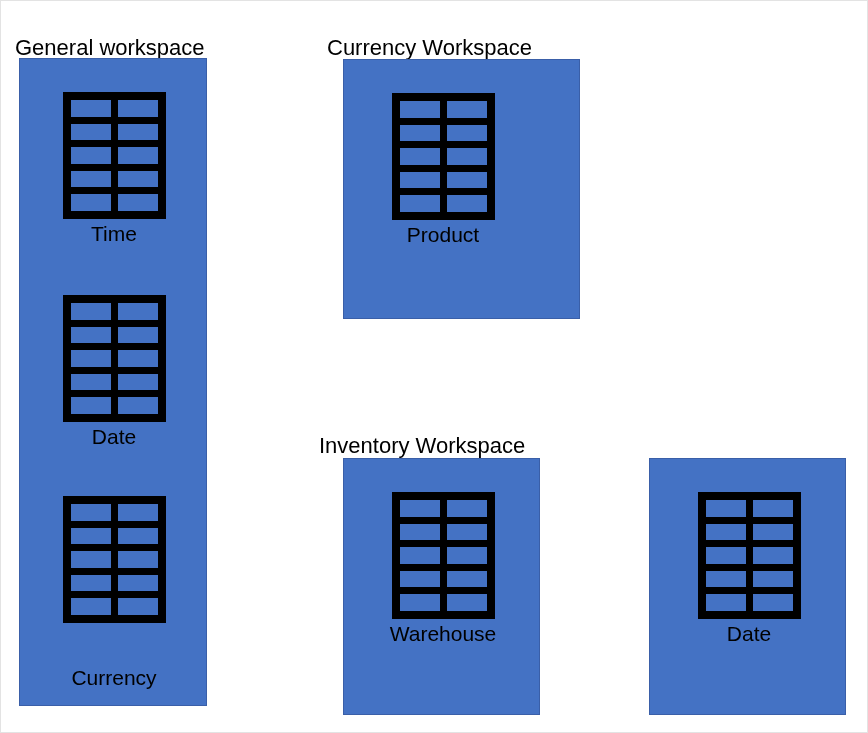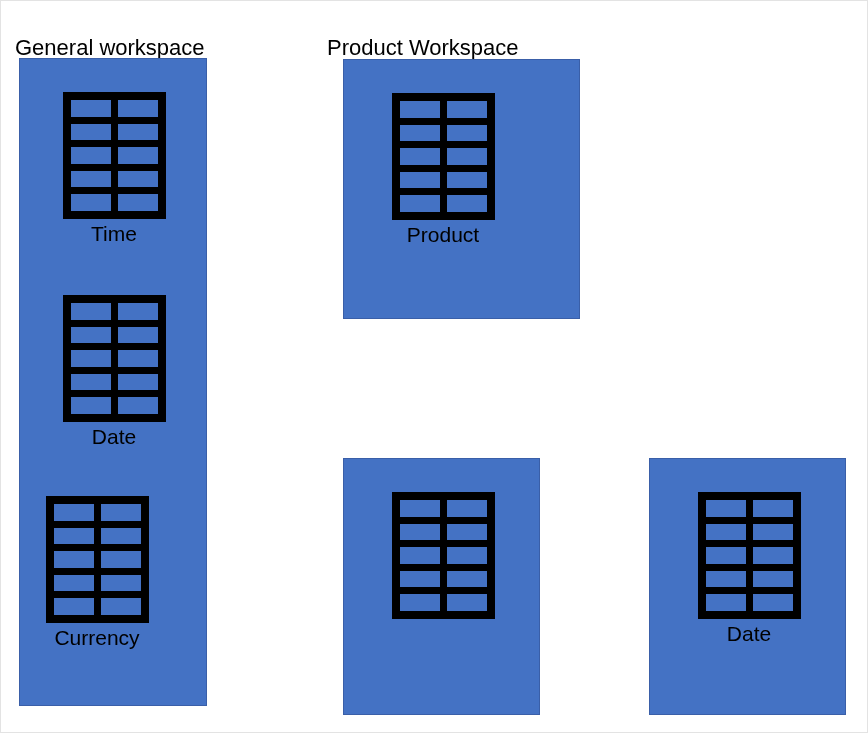--- a/index.html
+++ b/index.html
@@ -102,39 +102,39 @@
           <i></i>
           <i></i>
           <i></i>
           <i></i>
           <i></i>
           <i></i>
       </div>
       <div class="entity-label">Date</div>
     </div>
 
-    <div class="entity" style="left:16px; top:437px; width:122px;">
+    <div class="entity" style="left:33px; top:437px; width:122px;gap:40px;">
       <div class="tbl" style="width:103px; height:127px;">
         <i></i>
           <i></i>
           <i></i>
           <i></i>
           <i></i>
           <i></i>
           <i></i>
           <i></i>
           <i></i>
           <i></i>
       </div>
       <div class="entity-label">Currency</div>
     </div>
 
   </div>
 
-  <div class="ws-title" style="left:326px; top:12px;">Product Workspace</div>
+  <div class="ws-title" style="left:326px; top:12px;">Currency Workspace</div>
 
   <div class="ws-box" style="left:342px; top:58px; width:237px; height:260px;">
 
     <div class="entity" style="left:47px; top:33px; width:104px;">
       <div class="tbl" style="width:103px; height:127px;">
         <i></i>
           <i></i>
           <i></i>
           <i></i>
           <i></i>
@@ -142,36 +142,38 @@
           <i></i>
           <i></i>
           <i></i>
           <i></i>
       </div>
       <div class="entity-label">Product</div>
     </div>
 
   </div>
 
+  <div class="ws-title" style="left:318px; top:410px;">Inventory Workspace</div>
 
   <div class="ws-box" style="left:342px; top:457px; width:197px; height:257px;">
 
     <div class="entity" style="left:38px; top:33px; width:122px;">
       <div class="tbl" style="width:103px; height:127px;">
         <i></i>
           <i></i>
           <i></i>
           <i></i>
           <i></i>
           <i></i>
           <i></i>
           <i></i>
           <i></i>
           <i></i>
       </div>
+      <div class="entity-label">Warehouse</div>
     </div>
 
   </div>
 
 
   <div class="ws-box" style="left:648px; top:457px; width:197px; height:257px;">
 
     <div class="entity" style="left:47px; top:33px; width:104px;">
       <div class="tbl" style="width:103px; height:127px;">
         <i></i>

